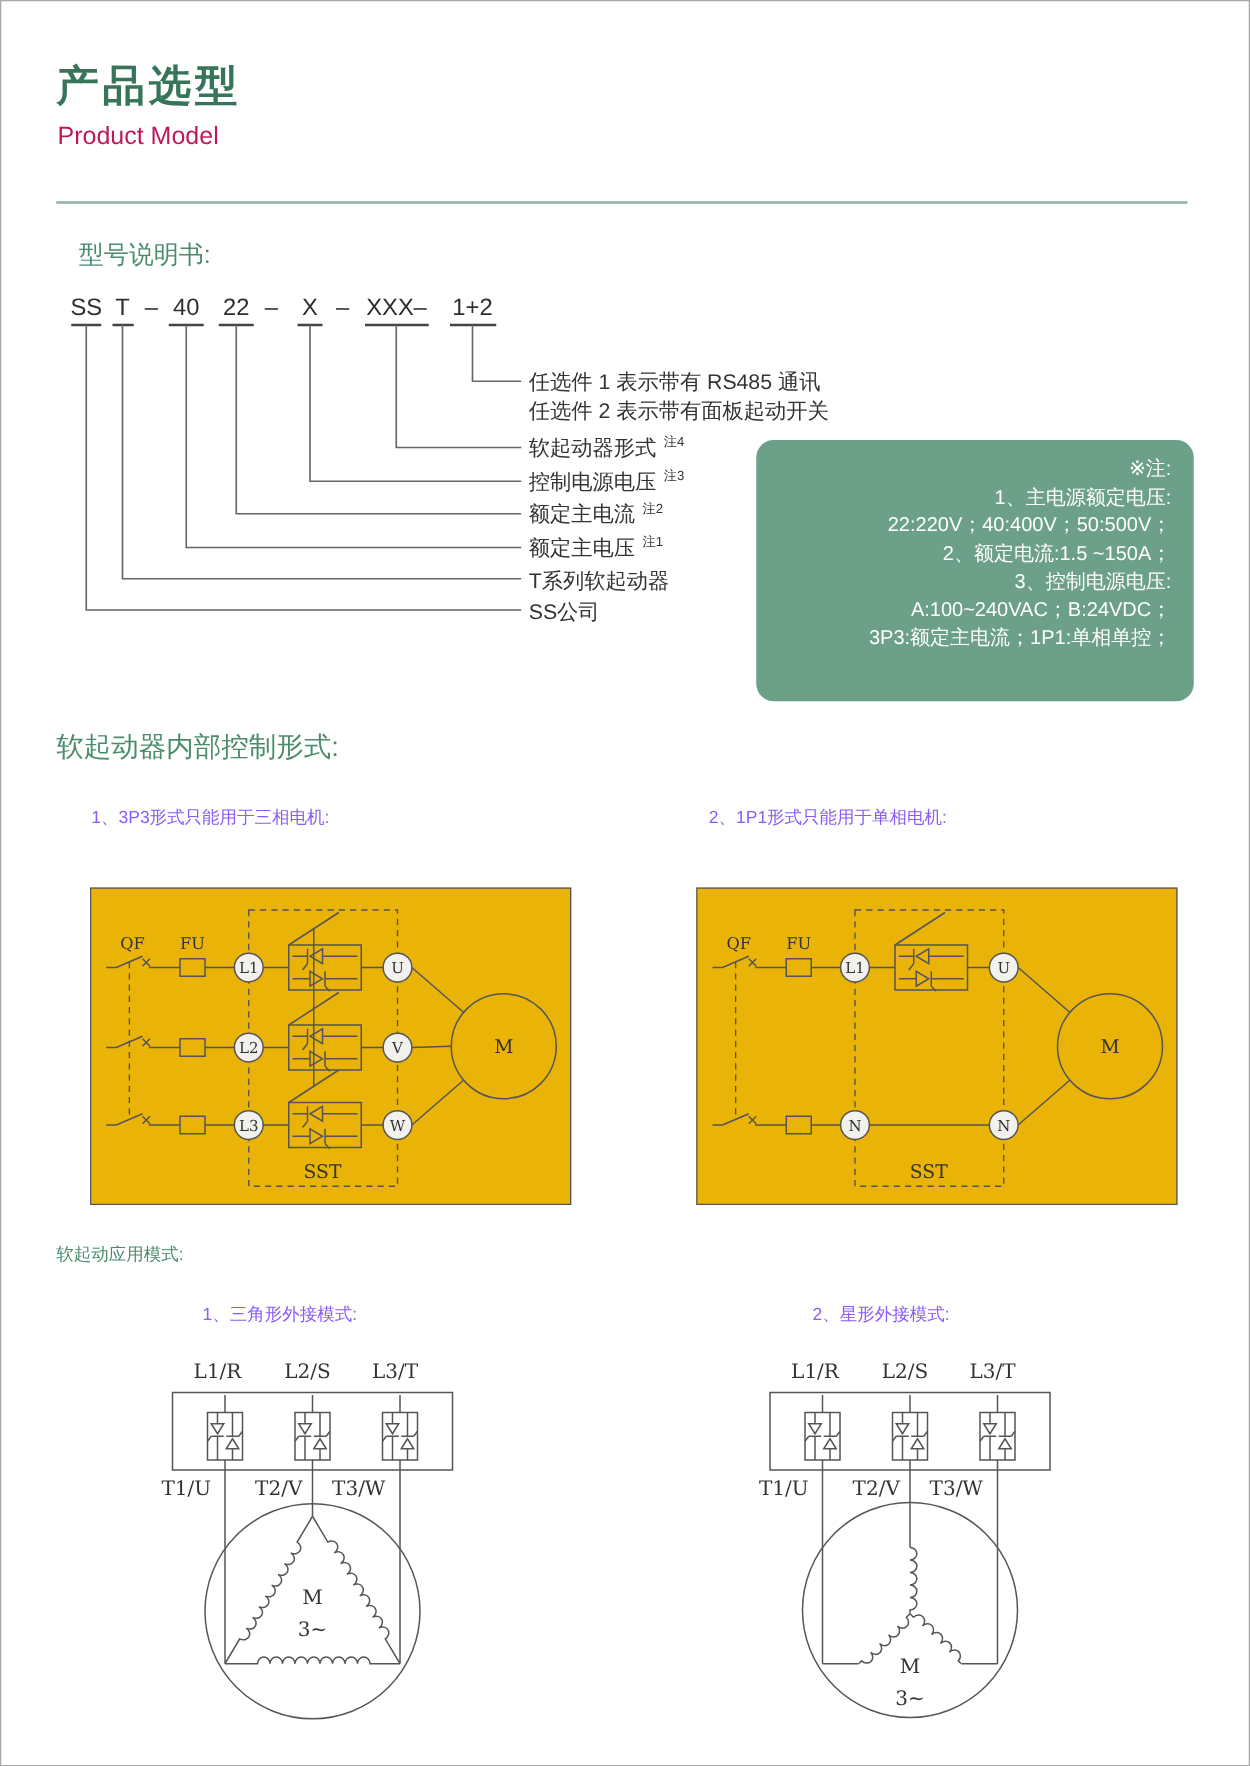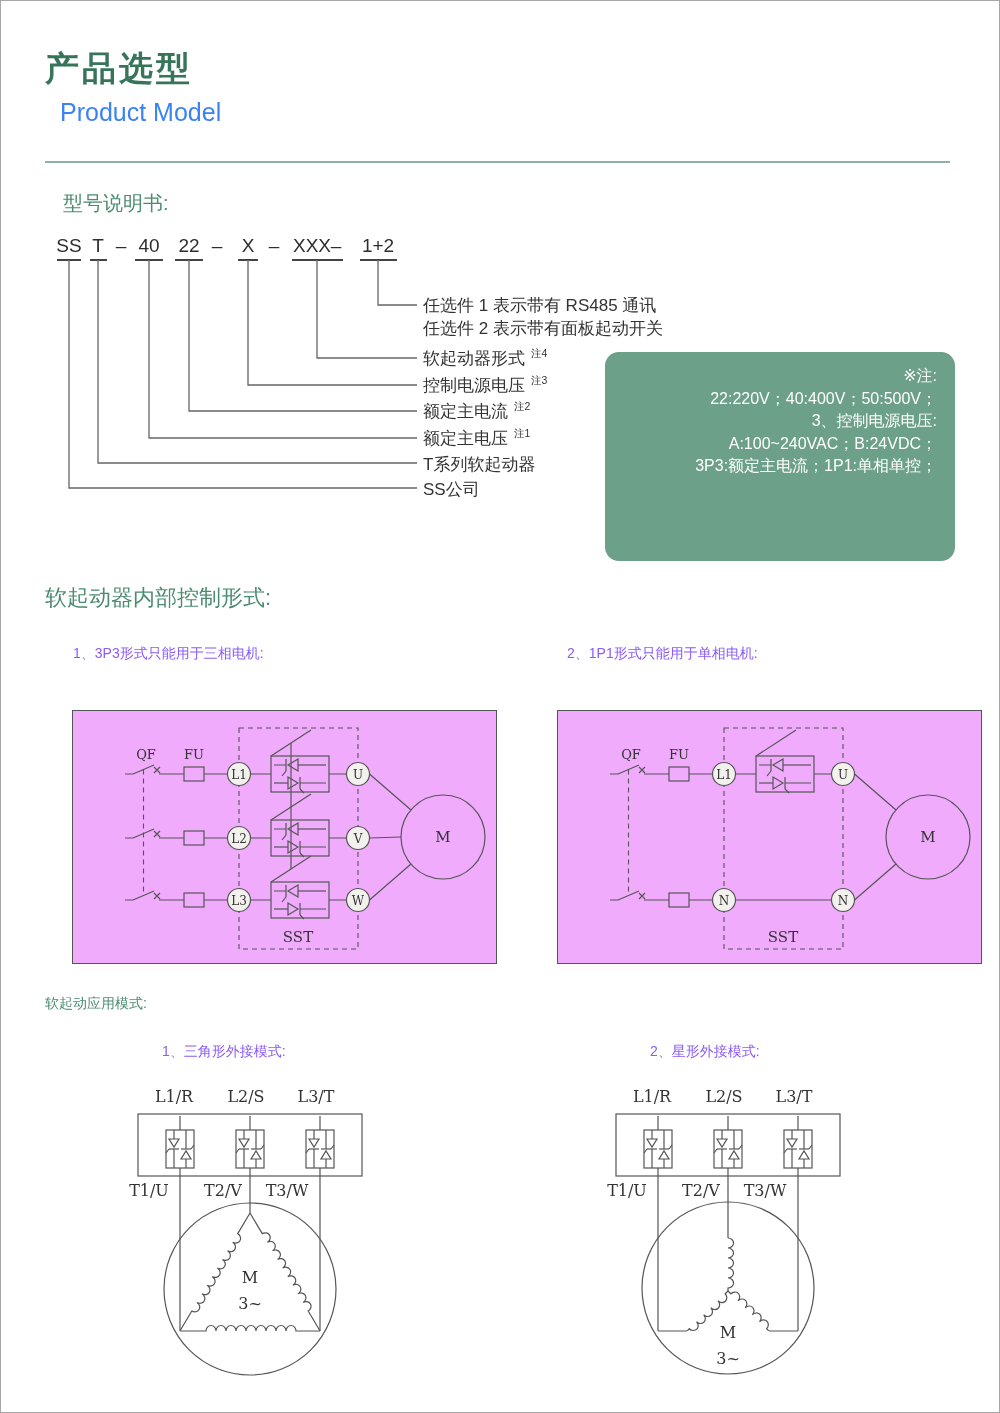--- a/index.html
+++ b/index.html
@@ -1,32 +1,32 @@
 <!DOCTYPE html>
 <html><head>
 <meta charset="utf-8">
 <style>
   html,body{margin:0;padding:0;background:#ffffff;}
   .page{position:relative;width:1000px;height:1413px;background:#fff;
         font-family:"Liberation Sans","DejaVu Sans",sans-serif;overflow:hidden;text-align:right;}
   .page-border{position:absolute;inset:0;border:1px solid #a7a7a7;pointer-events:none;}
   .abs{position:absolute;}
   .title-zh{left:45px;top:46px;font-size:34px;font-weight:bold;color:#37755a;letter-spacing:3px;}
-  .title-en{left:60px;top:98px;font-size:25px;color:#3b82f6;}
+  .title-en{left:46px;top:98px;font-size:20px;color:#be185d;}
   .rule{left:45px;top:161px;width:905px;height:2px;background:#8fb3a3;}
   .sec-heading{color:#4c8c6e;font-size:21px;}
   .h-model{left:45px;top:190px;font-size:20px;margin-left:18px;}
   .h-internal{left:45px;top:583px;font-size:22px;}
   .h-app{left:45px;top:995px;font-size:14px;}
   .subtitle-item{font-size:14px;color:#8b5cf6;}
   .note-box{left:605px;top:352px;width:350px;height:209px;box-sizing:border-box;
             background:#6da088;border-radius:14px;color:#fff;font-size:16px;
             line-height:22.5px;padding:13px 18px 13px 30px;}
   .note-indent{padding-left:32px;}
-  .circuit-box{background:#f0abfc;border:1px solid #555;padding-left:40px;}
+  .circuit-box{background:#eab308;border:1px solid #555;}
   .wire{stroke:#555;stroke-width:1.2;fill:none;}
   .wire2{stroke:#444;stroke-width:2;fill:none;}
   .conn{stroke:#666;stroke-width:1.3;fill:none;}
   .dash{stroke:#555;stroke-width:1.1;fill:none;stroke-dasharray:5,4;}
   .node{stroke:#555;stroke-width:1.2;fill:#f2f1ed;}
   .t12{font:12px "DejaVu Serif","Liberation Serif",serif;fill:#333;text-anchor:middle;}
   .t13{font:13px "DejaVu Serif","Liberation Serif",serif;fill:#333;text-anchor:middle;}
   .t15{font:15px "DejaVu Serif","Liberation Serif",serif;fill:#333;text-anchor:middle;}
   .t16{font:16px "DejaVu Serif","Liberation Serif",serif;fill:#333;text-anchor:middle;}
   .seg{font:19px "Liberation Sans",sans-serif;fill:#2e2e2e;text-anchor:middle;}
@@ -84,21 +84,23 @@
       <text class="sup" x="469" y="180">注2</text>
       <text class="lbl" x="378" y="214">额定主电压</text>
       <text class="sup" x="469" y="207">注1</text>
       <text class="lbl" x="378" y="240">T系列软起动器</text>
       <text class="lbl" x="378" y="265">SS公司</text>
     </g>
   </svg>
 
   <div class="abs note-box">
     <div class="note-line">※注:</div>
+    <div class="note-line">1、主电源额定电压:</div>
     <div class="note-line note-indent">22:220V；40:400V；50:500V；</div>
+    <div class="note-line">2、额定电流:1.5 ~150A；</div>
     <div class="note-line">3、控制电源电压:</div>
     <div class="note-line note-indent">A:100~240VAC；B:24VDC；</div>
     <div class="note-line note-indent">3P3:额定主电流；1P1:单相单控；</div>
   </div>
 
   <div class="abs sec-heading h-internal">软起动器内部控制形式:</div>
   <div class="abs subtitle-item" style="left:73px;top:645px;">1、3P3形式只能用于三相电机:</div>
   <div class="abs subtitle-item" style="left:567px;top:645px;">2、1P1形式只能用于单相电机:</div>
 
   <div class="abs circuit-box" style="left:72px;top:710px;width:383px;height:252px;">

